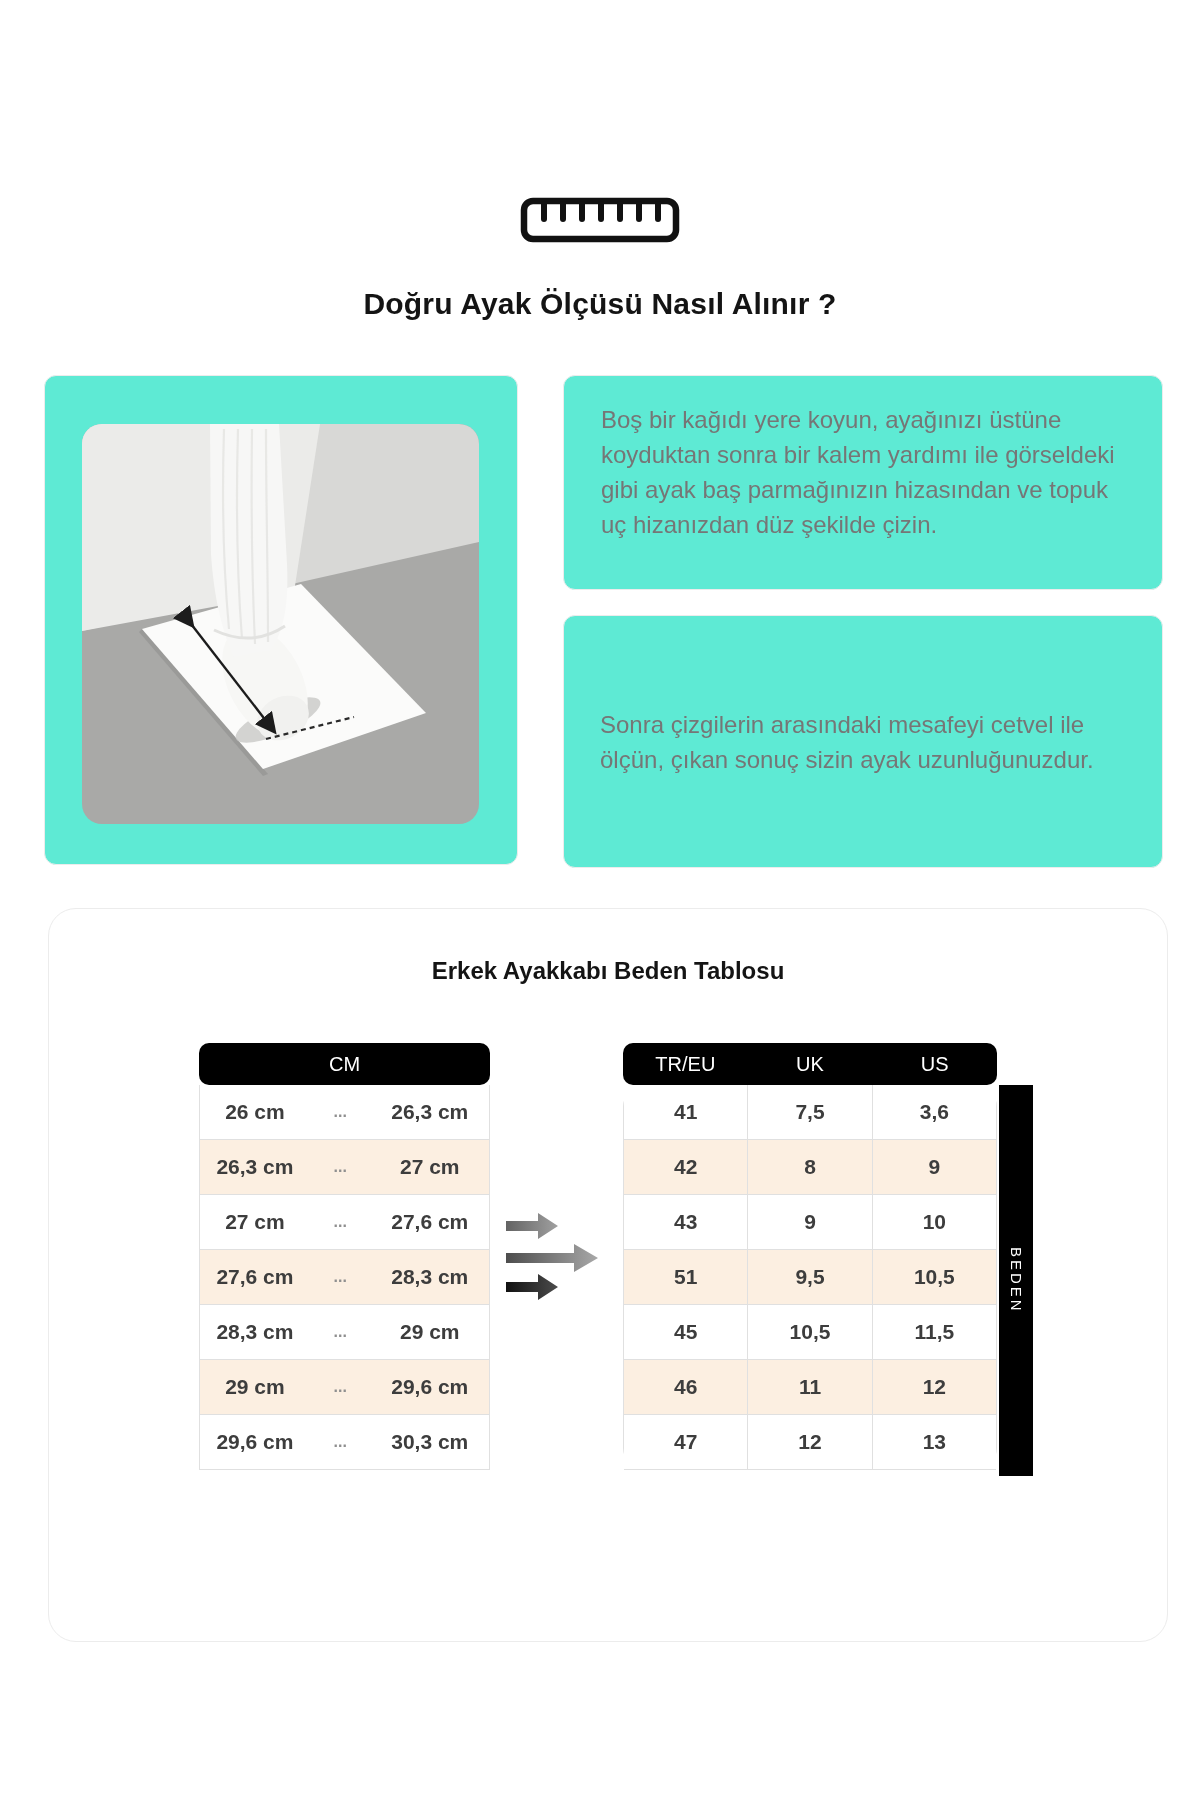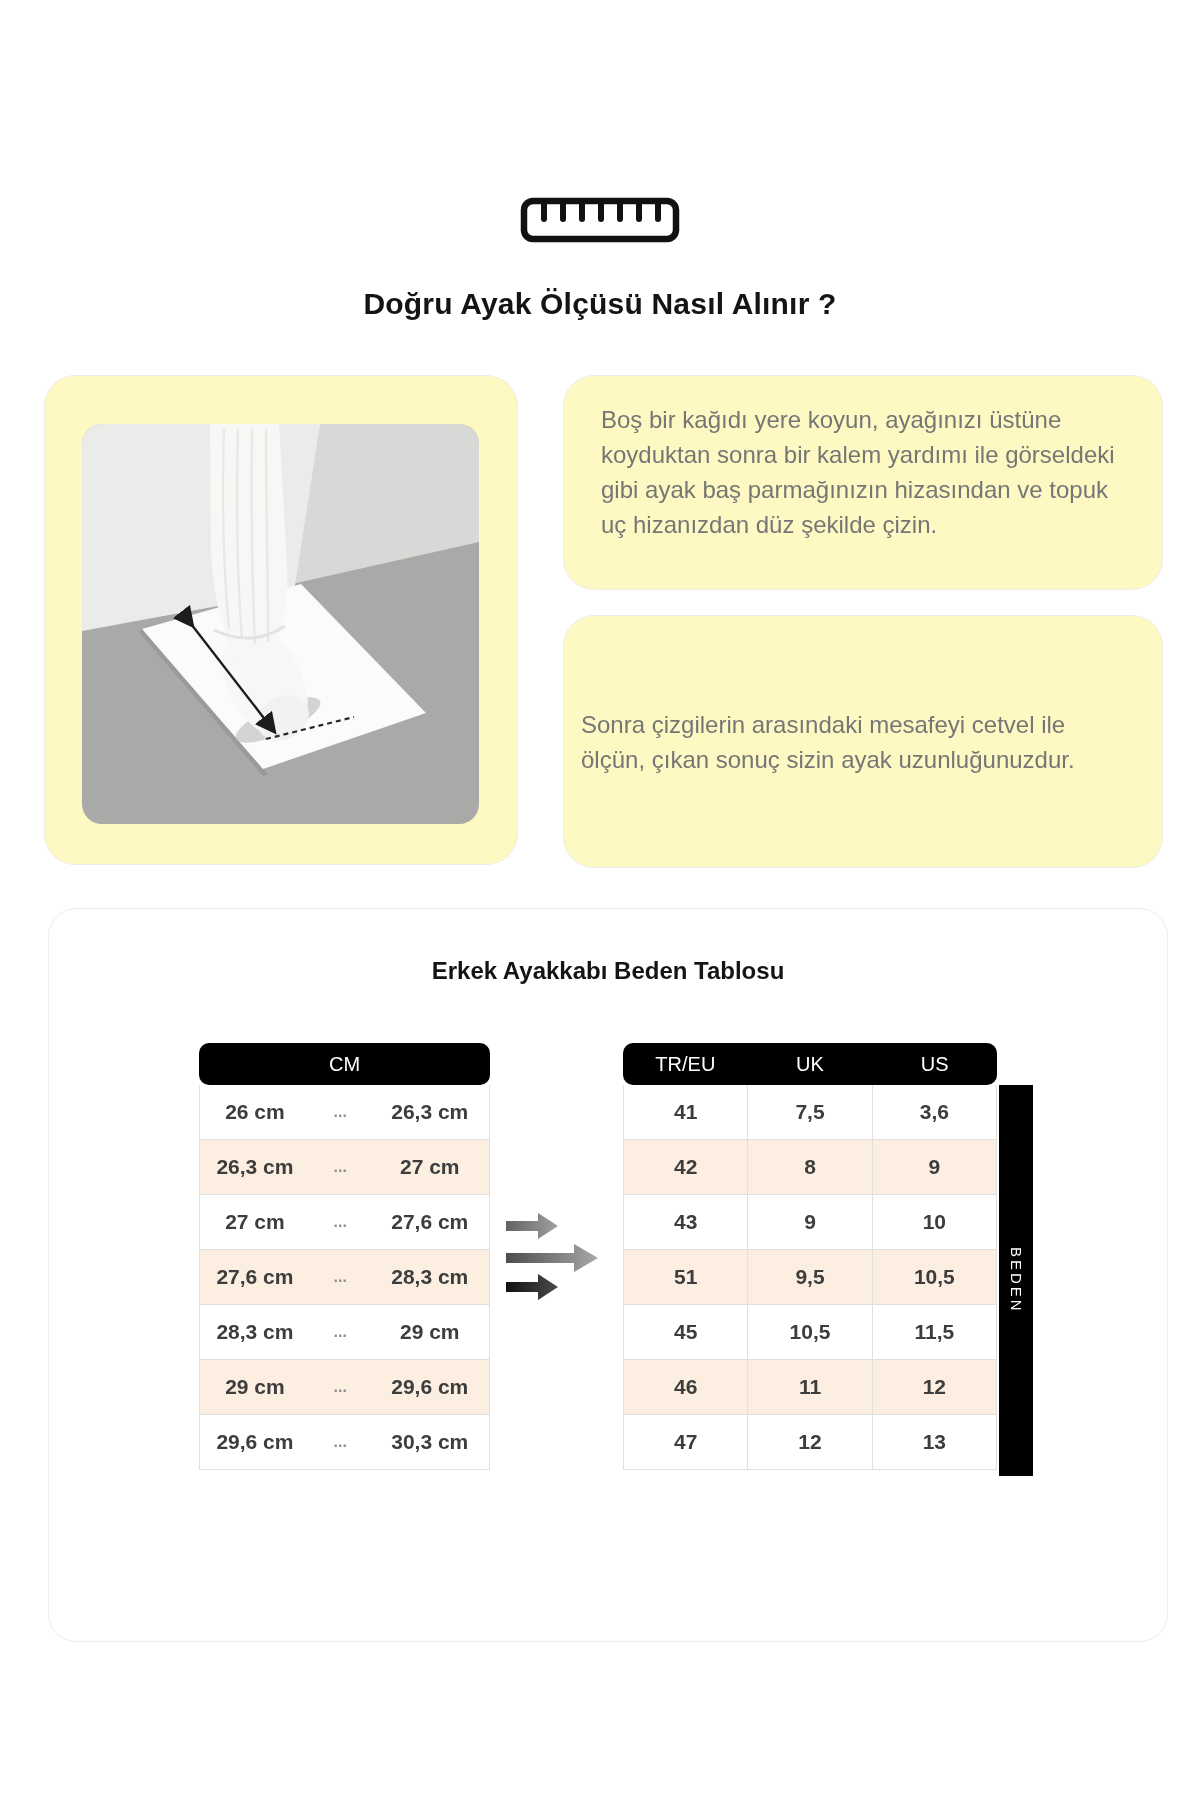--- a/index.html
+++ b/index.html
@@ -16,27 +16,27 @@
     margin-top:40px; text-align:center;
     font-size:30px; font-weight:700; color:#141414; letter-spacing:.2px;
   }
 
   
   .top-section{
     position:absolute; left:44px; top:375px; width:1119px;
     display:flex; gap:45px;
   }
   .card{
-    background:#fef9c3; border:1px solid #ececec; border-radius:31px;
+    background:#5eead4; border:1px solid #ececec; border-radius:12px;
   }
   .photo-card{ width:474px; height:490px; padding:48px 40px 42px 37px; }
   .photo-frame{ width:397px; height:400px; border-radius:20px; overflow:hidden; }
   .right-col{ display:flex; flex-direction:column; width:600px; }
   .text-card-1{ height:215px; padding:26px 40px 0 37px; }
-  .text-card-2{ height:253px; margin-top:25px; display:flex; align-items:center; padding:0 45px 0 17px; }
+  .text-card-2{ height:253px; margin-top:25px; display:flex; align-items:center; padding:0 45px 0 36px; }
   .card-text{ font-size:24px; line-height:35px; color:#767676; }
 
   
   .table-card{
     position:absolute; left:48px; top:908px; width:1120px; height:734px;
     background:#fff; border:1px solid #ececec; border-radius:28px;
     padding-top:48px;
   }
   .table-title{ text-align:center; font-size:24px; font-weight:700; color:#141414; }
   .tables-area{ position:relative; margin-top:58px; height:435px; }
@@ -63,21 +63,21 @@
   
   .arrows{ position:absolute; left:457px; top:0; }
   .arrow{ position:absolute; left:0; }
   .arrow-1{ top:170px; }
   .arrow-2{ top:201px; }
   .arrow-3{ top:231px; }
 
   
   .intl-table{ position:absolute; left:574px; top:0; width:374px; }
   .intl-table .thead .hcell{ flex:1; text-align:center; }
-  .intl-table .tbody{ border-left:1px solid var(--border); border-right:1px solid var(--border); }
+  .intl-table .tbody{ border-left:1px solid var(--border); border-right:1px solid var(--border);border-radius:22px; }
   .intl-cell{ flex:1; align-self:stretch; display:flex; align-items:center; justify-content:center; }
   .intl-cell + .intl-cell{ border-left:1px solid var(--border); }
 
   
   .beden-bar{
     position:absolute; left:950px; top:42px; width:34px; height:391px;
     background:var(--header_bg); display:flex; align-items:center; justify-content:center;
   }
   .beden-label{
     writing-mode:vertical-rl; color:#ffffff; font-size:15px;

